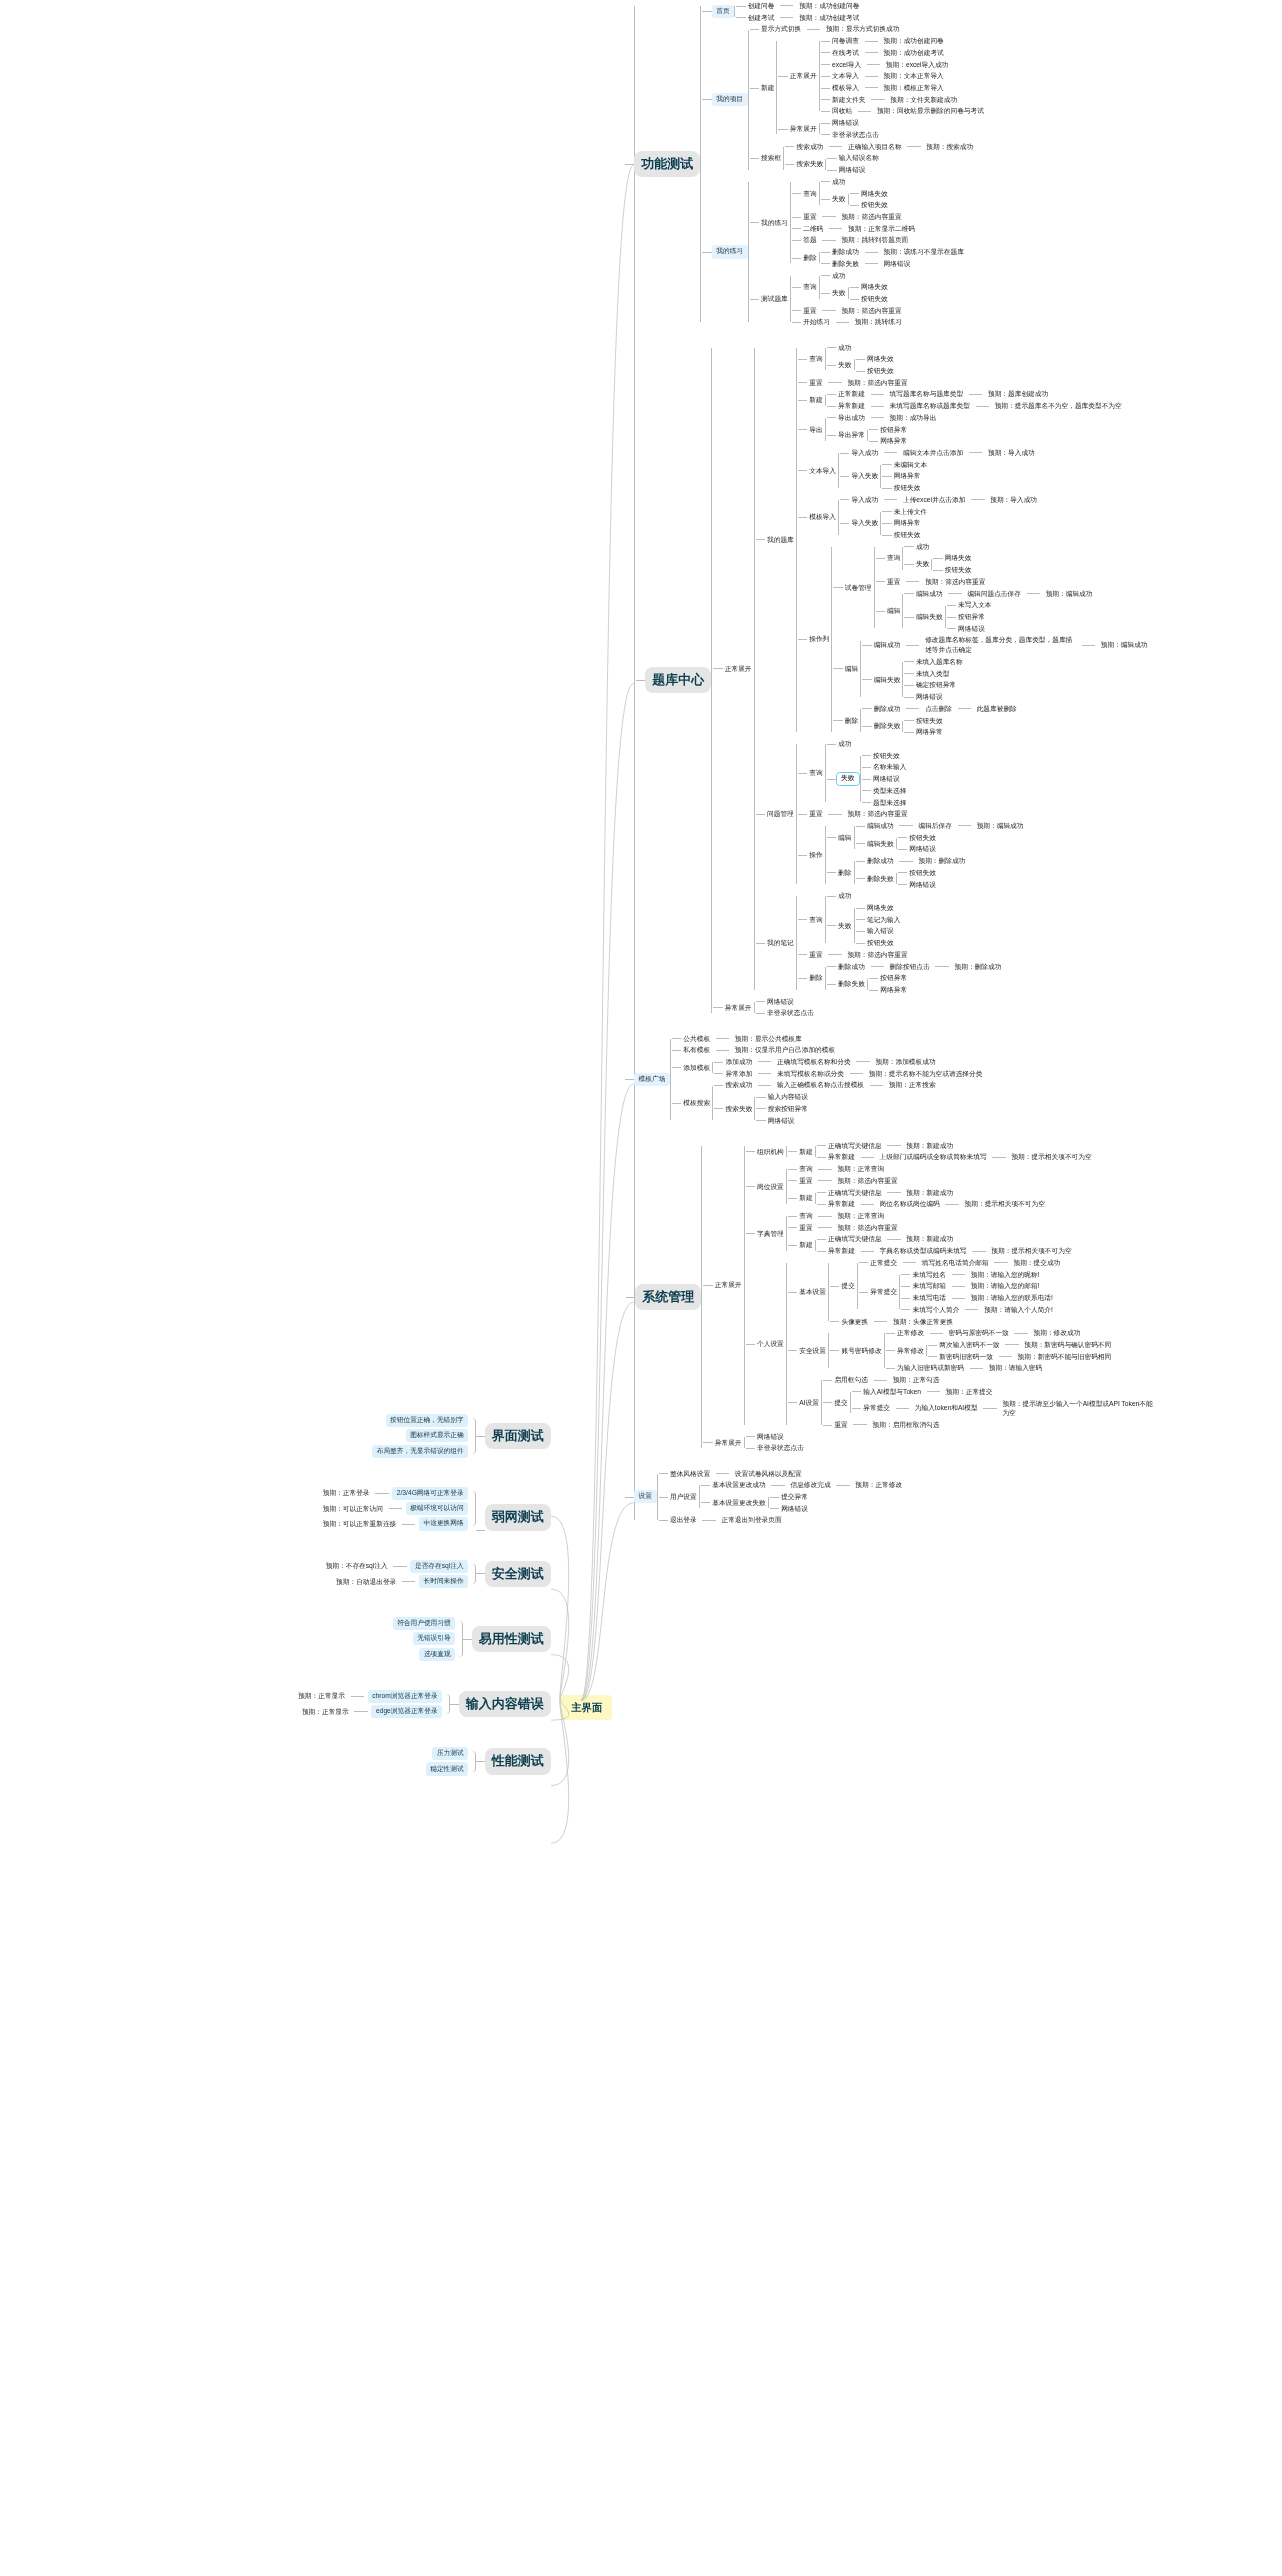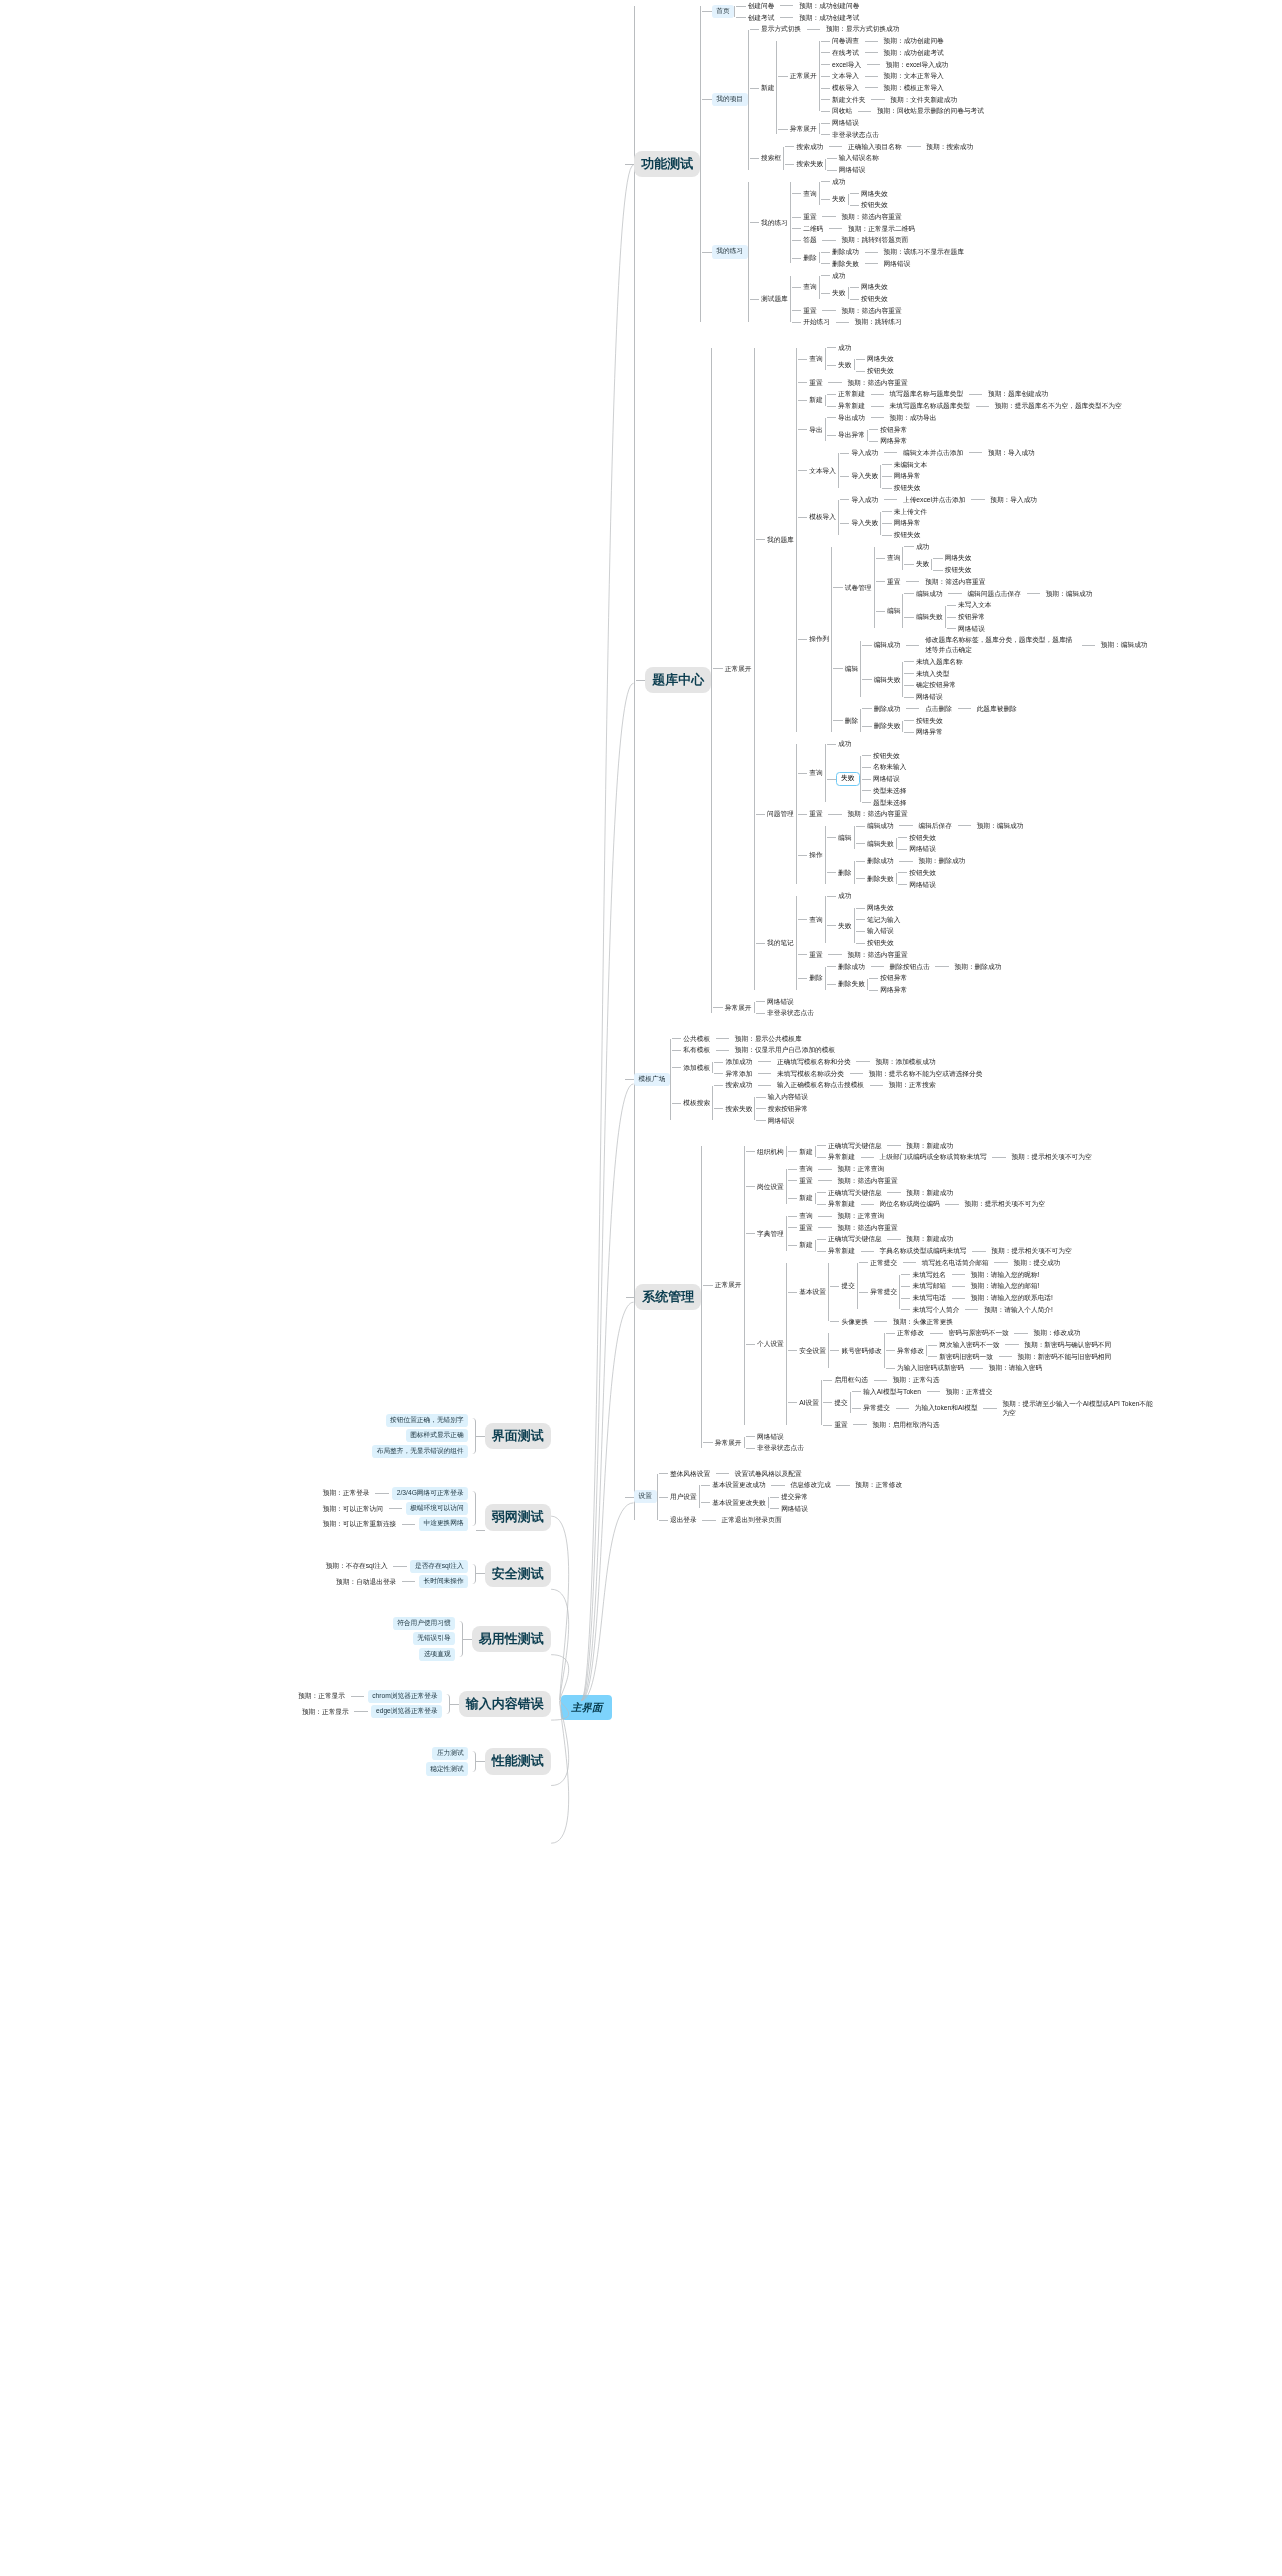--- a/index.html
+++ b/index.html
@@ -22,28 +22,27 @@
     white-space:nowrap;
     font-size:6.7px;
     color:#222;
     padding:1px 2.1px;
     line-height:1.45;
   }
   .nlabel.wrap { white-space:normal; max-width:155px; }
 
   
   .pill-root {
-    background:#7dd3fc;
+    background:#fef9c3;
     color:#063b4d;
     font-weight:bold;
     font-size:10.3px;
     border-radius:4.1px;
     padding:5.7px 10.3px;
     white-space:nowrap;
-    font-style:italic;
   }
   .pill-cat {
     background:#e5e5e5;
     color:#0b3d4f;
     font-weight:bold;
     font-size:13px;
     border-radius:8px;
     padding:4.1px 7.2px;
     white-space:nowrap;
   }

